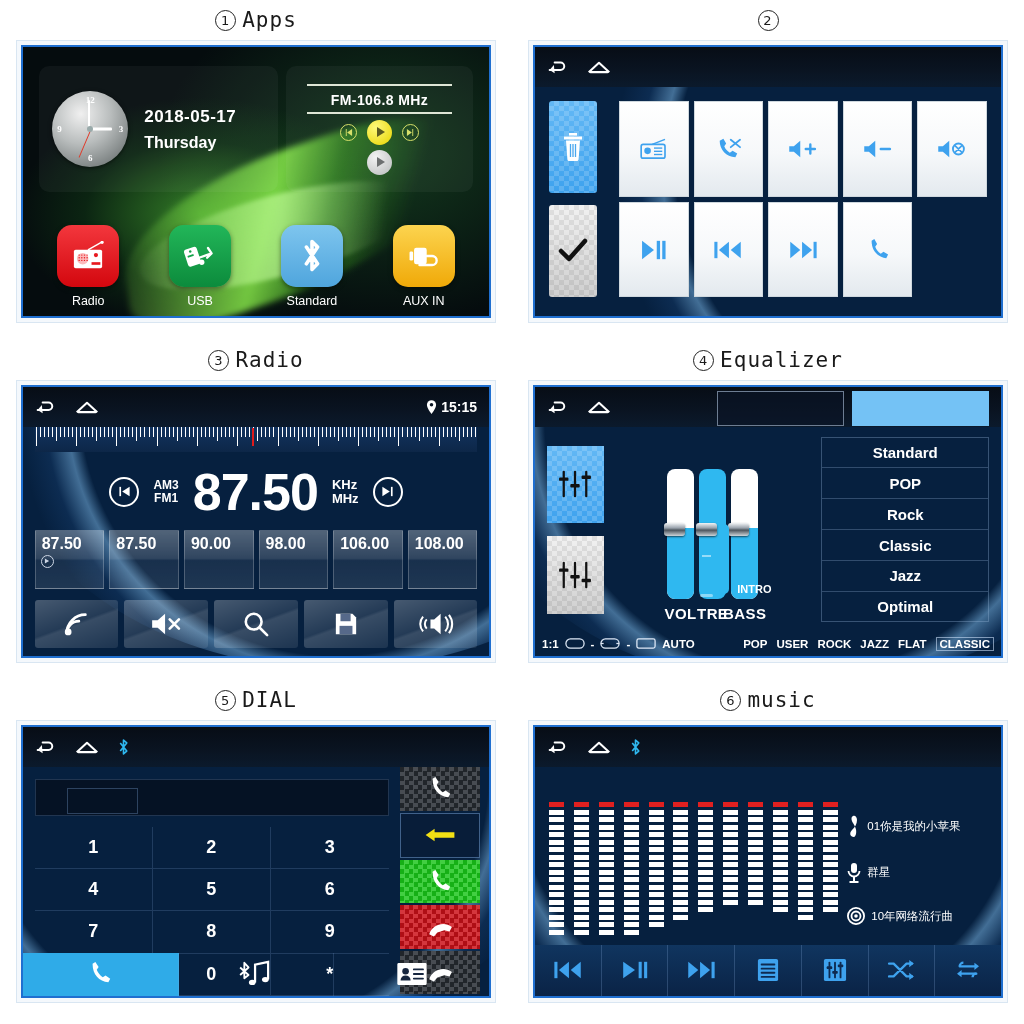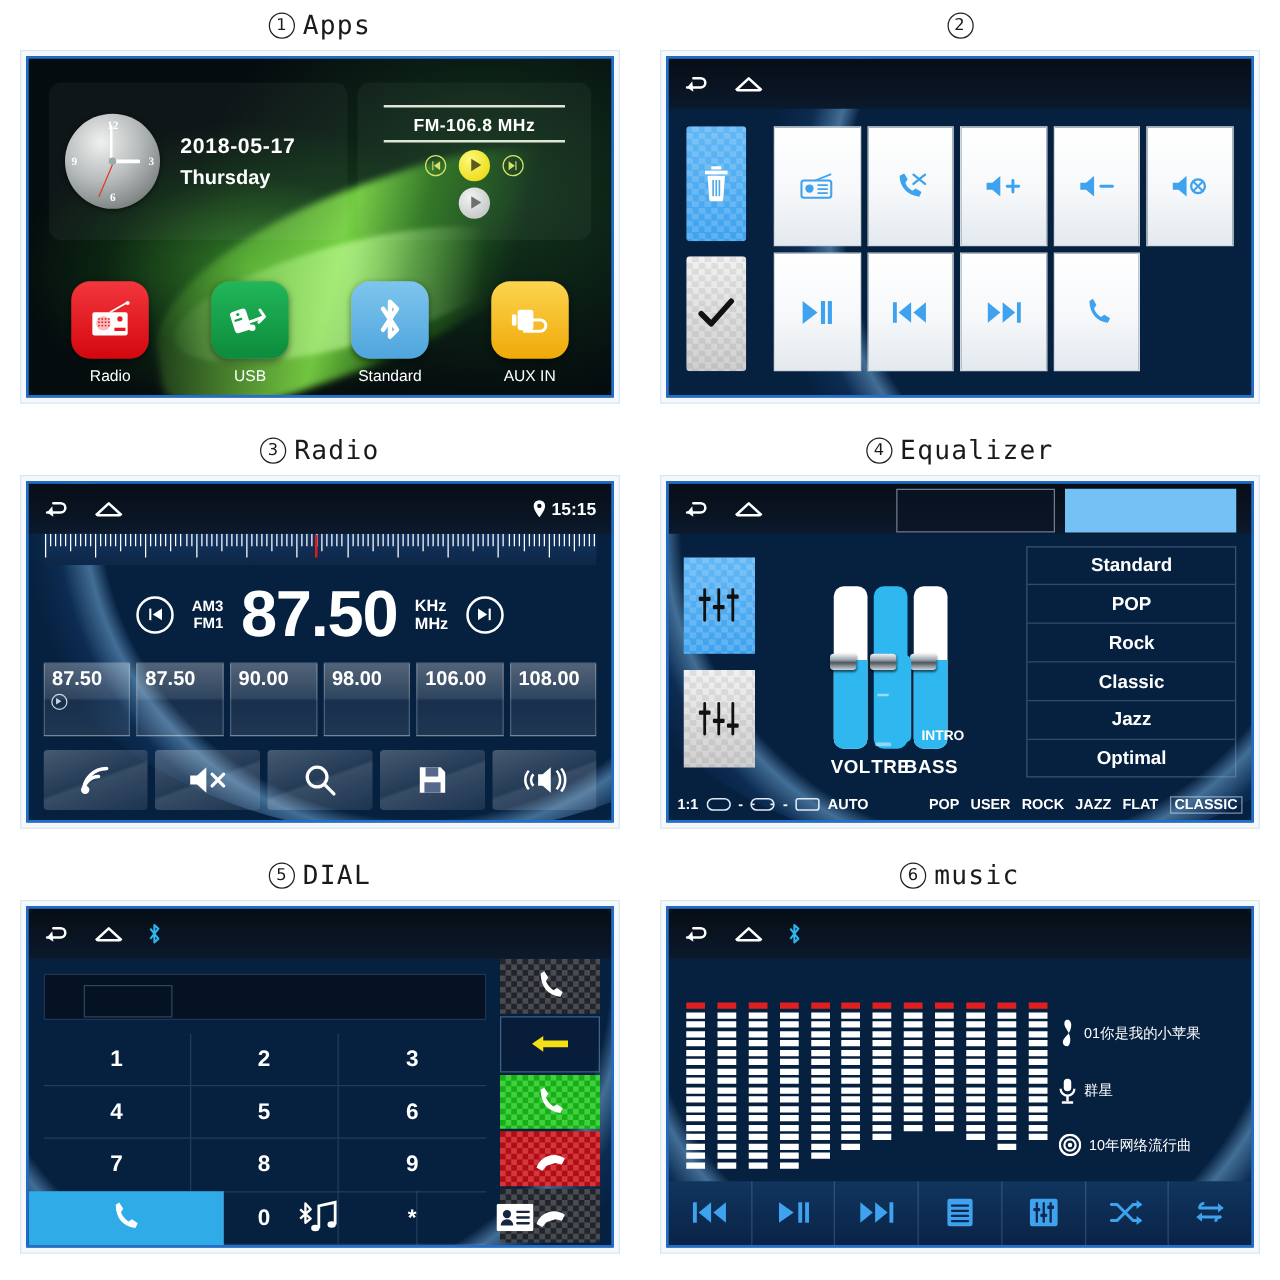--- a/index.html
+++ b/index.html
@@ -153,21 +153,21 @@
       radial-gradient(ellipse 95% 120% at 50% -18%, rgba(10,26,52,0.95) 0%, rgba(10,30,60,0.85) 45%, rgba(0,0,0,0) 62%),
       radial-gradient(ellipse 130% 130% at 88% 70%, rgba(55,125,205,0.55) 0%, rgba(12,40,80,0.2) 50%, rgba(0,0,0,0) 75%),
       linear-gradient(170deg,#0b2away 0%, #103563 0%, #0a2348 55%, #071a34 100%);
   }
   .tickbar { position:absolute; top:15%; left:2.5%; right:2.5%; height:9%; background:linear-gradient(180deg,#12335f,#0d2748); }
   .ticks { position:absolute; inset:0; display:flex; align-items:flex-start; justify-content:space-between; padding:0 1px; }
   .tick { width:1px; background:#ffffff; }
   .needle { position:absolute; left:49%; top:2%; width:2px; height:75%; background:#e01b1b; }
   .radio-main { position:absolute; top:26%; left:0; right:0; height:26%; display:flex; align-items:center; justify-content:center; gap:14px; }
   .rnav { width:30px; height:30px; border-radius:50%; border:2px solid #fff; display:flex; align-items:center; justify-content:center; }
-  .band { color:#fff; font-size:12px; font-weight:bold; line-height:1.05; text-align:right; }
+  .band { color:#fff; font-size:12px; font-weight:bold; line-height:1.05; text-align:center; }
   .freq { color:#fff; font-size:52px; font-weight:bold; letter-spacing:-1px; line-height:1; }
   .unit { color:#fff; font-size:13px; font-weight:bold; line-height:1.1; }
   .presets { position:absolute; top:53%; left:2.5%; right:2.5%; height:22%; display:flex; gap:5px; }
   .preset {
     flex:1; position:relative;
     background:linear-gradient(180deg, rgba(255,255,255,0.30) 0%, rgba(255,255,255,0.17) 48%, rgba(255,255,255,0.07) 52%, rgba(255,255,255,0.10) 100%);
     border:1px solid rgba(255,255,255,.22);
     color:#fff; font-size:16px; font-weight:bold;
     padding:4px 0 0 6px;
   }

